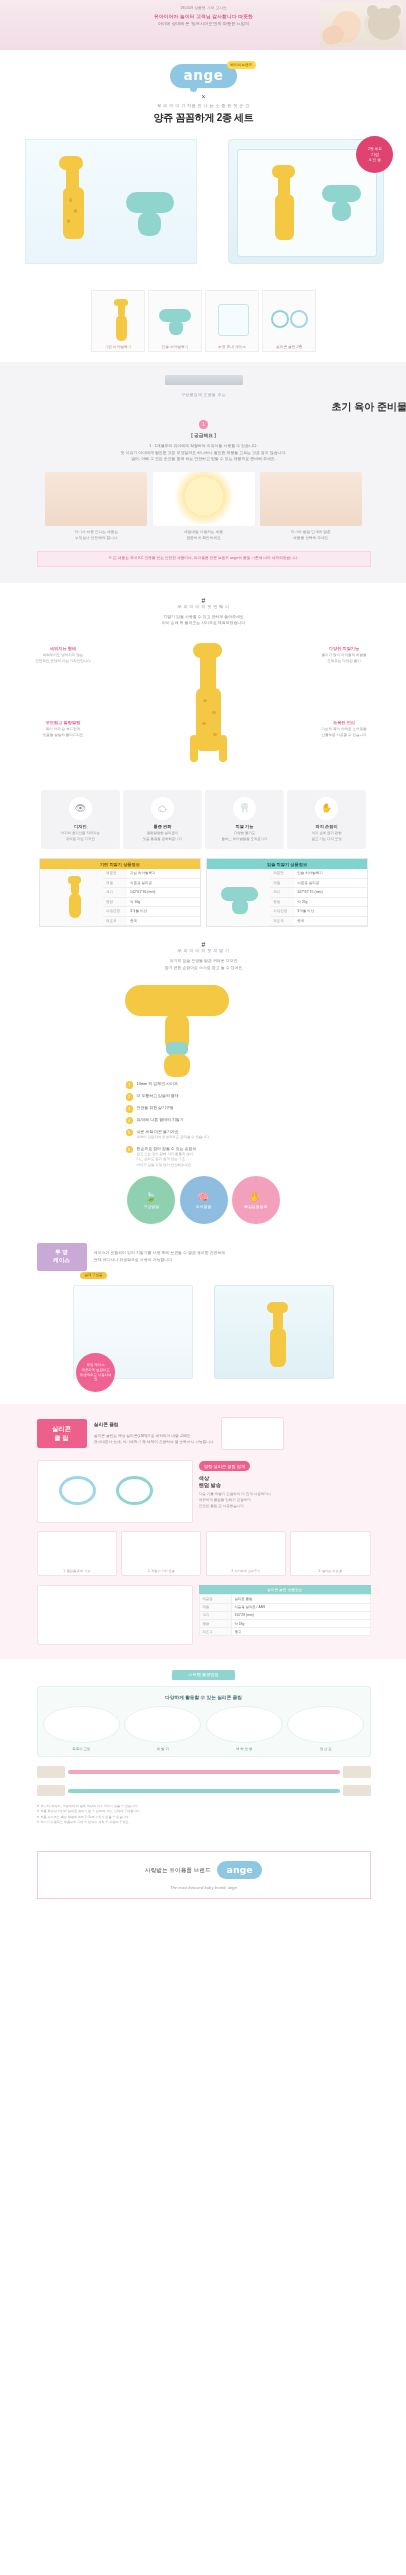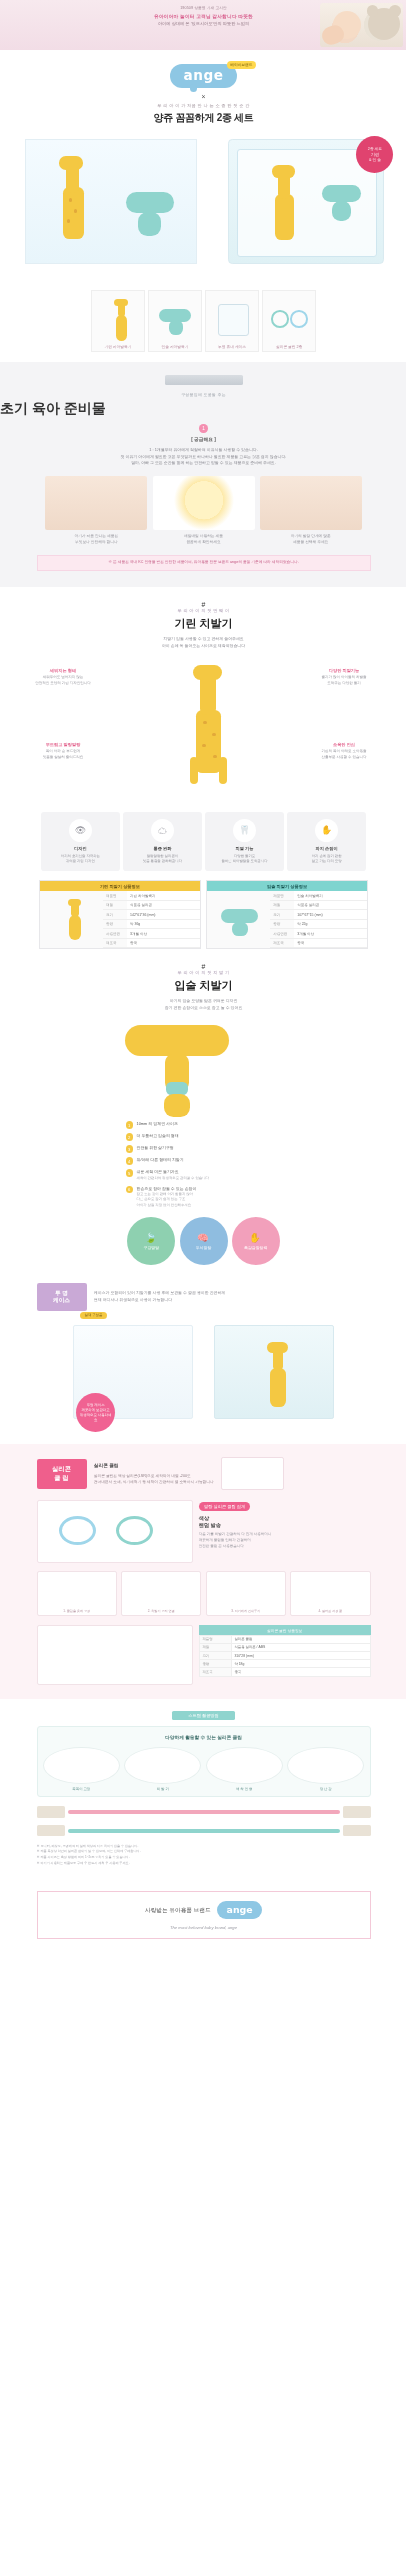--- a/index.html
+++ b/index.html
@@ -110,21 +110,21 @@
     position:absolute; left:0; right:0; bottom:2.1px; text-align:center; font-size:3.7px; color:#b07f94;
   }
 
   
   .graysec { background:#f4f4f6; padding: 13.6px 0 15.6px; }
   .tabletlike{
     width: 78px;height: 9.4px; margin: 0 auto 7.3px; border-radius: 1.6px;
     background: linear-gradient(180deg,#d9dde2,#c6ccd3);
   }
   .sec-kicker { font-size:3.9px; color:#9aa0a8; text-align:center; letter-spacing: 0.3px;}
-  .sec-title { font-size: 14px; font-weight:bold; color:#333; text-align:left; margin-top:3.1px;}
+  .sec-title { font-size: 10px; font-weight:bold; color:#333; text-align:right; margin-top:3.1px;}
   .num-badge {
     width: 8.3px;height:8.3px;border-radius:50%;background:#f48fb1;color:#fff;font-size:4.7px;
     display:flex;align-items:center;justify-content:center;margin: 6.3px auto 3.1px;
   }
   .sec-lead { font-size: 4.7px; color:#555; text-align:center; font-weight:bold;}
   .bodytext { font-size: 3.9px; color:#7d7d85; line-height:1.7; text-align:center; margin-top:5.2px; }
 
   .three { display:flex; justify-content:center; gap: 5.2px; margin-top: 9.4px; }
   .three .card { width: 102px; text-align:center; }
   .three .ph { width: 102px; height: 54px; border-radius:2.1px; overflow:hidden;
@@ -371,21 +371,20 @@
         <div class="cap" style="white-space:pre-line">아기의 발달 단계에 맞춘
 제품을 선택해 주세요</div>
       </div>
     </div>
     <div class="pinkbar">※ 본 제품은 국내 KC 인증을 받은 안전한 제품이며, 유아용품 전문 브랜드 ange의 품질 기준에 따라 제작되었습니다.</div>
   </div>
 
   <div class="sec">
     <div class="hashmark">#</div>
     <div class="kicker2">우 리 아 이 의 첫 번 째 이</div>
-    <div class="big-title">기린 치발기</div>
     <div class="desc2" style="white-space:pre-line">치발기 입을 사용할 수 있고 편하게 쓸어주세요
 아이 손에 쏙 들어오는 사이즈로 제작되었습니다</div>
 
     <div class="featsec">
 
       <div class="giraffe" style="left:172px;top:15.6px;width:73px;height:120px;">
         <div class="g-body" style="left:24px;top:45px;width:25px;height:63px;"></div>
         <div class="g-body" style="left:28px;top:8.3px;width:15.6px;height:42px;border-radius:6.3px;"></div>
         <div class="g-body" style="left:21px;top:0;width:29px;height:15.6px;border-radius:7.8px;"></div>
         <div class="g-body" style="left:17.7px;top:92px;width:8.3px;height:27px;"></div>
@@ -523,21 +522,20 @@
           </tbody>
             </table>
         </div>
       </div>
     </div>
   </div>
 
   <div class="sec" style="padding-bottom:5.2px">
     <div class="hashmark">#</div>
     <div class="kicker2">우 리 아 이 의 첫 치 발 기</div>
-    <div class="big-title">입술 치발기</div>
     <div class="desc2" style="white-space:pre-line">아기의 입술 모양을 닮은 귀여운 디자인
 잡기 편한 손잡이로 스스로 잡고 놀 수 있어요</div>
 
     <div style="position:relative;height:110px;">
       <div class="giraffe" style="left:120px;top:8.3px;width:115px;height:99px;">
         <div class="g-body" style="left:5.2px;top:5.2px;width:104px;height:31px;border-radius:17.7px;background:#f4c842;"></div>
         <div class="g-body" style="left:45px;top:34px;width:24px;height:37px;border-radius:8.3px;background:#f4c842;"></div>
         <div class="g-body" style="left:46px;top:62px;width:22px;height:13.6px;border-radius:5.2px;background:#8fd4cd;"></div>
         <div class="g-body" style="left:44px;top:74px;width:26px;height:23px;border-radius:9.4px;background:#f4c842;"></div>
       </div>

